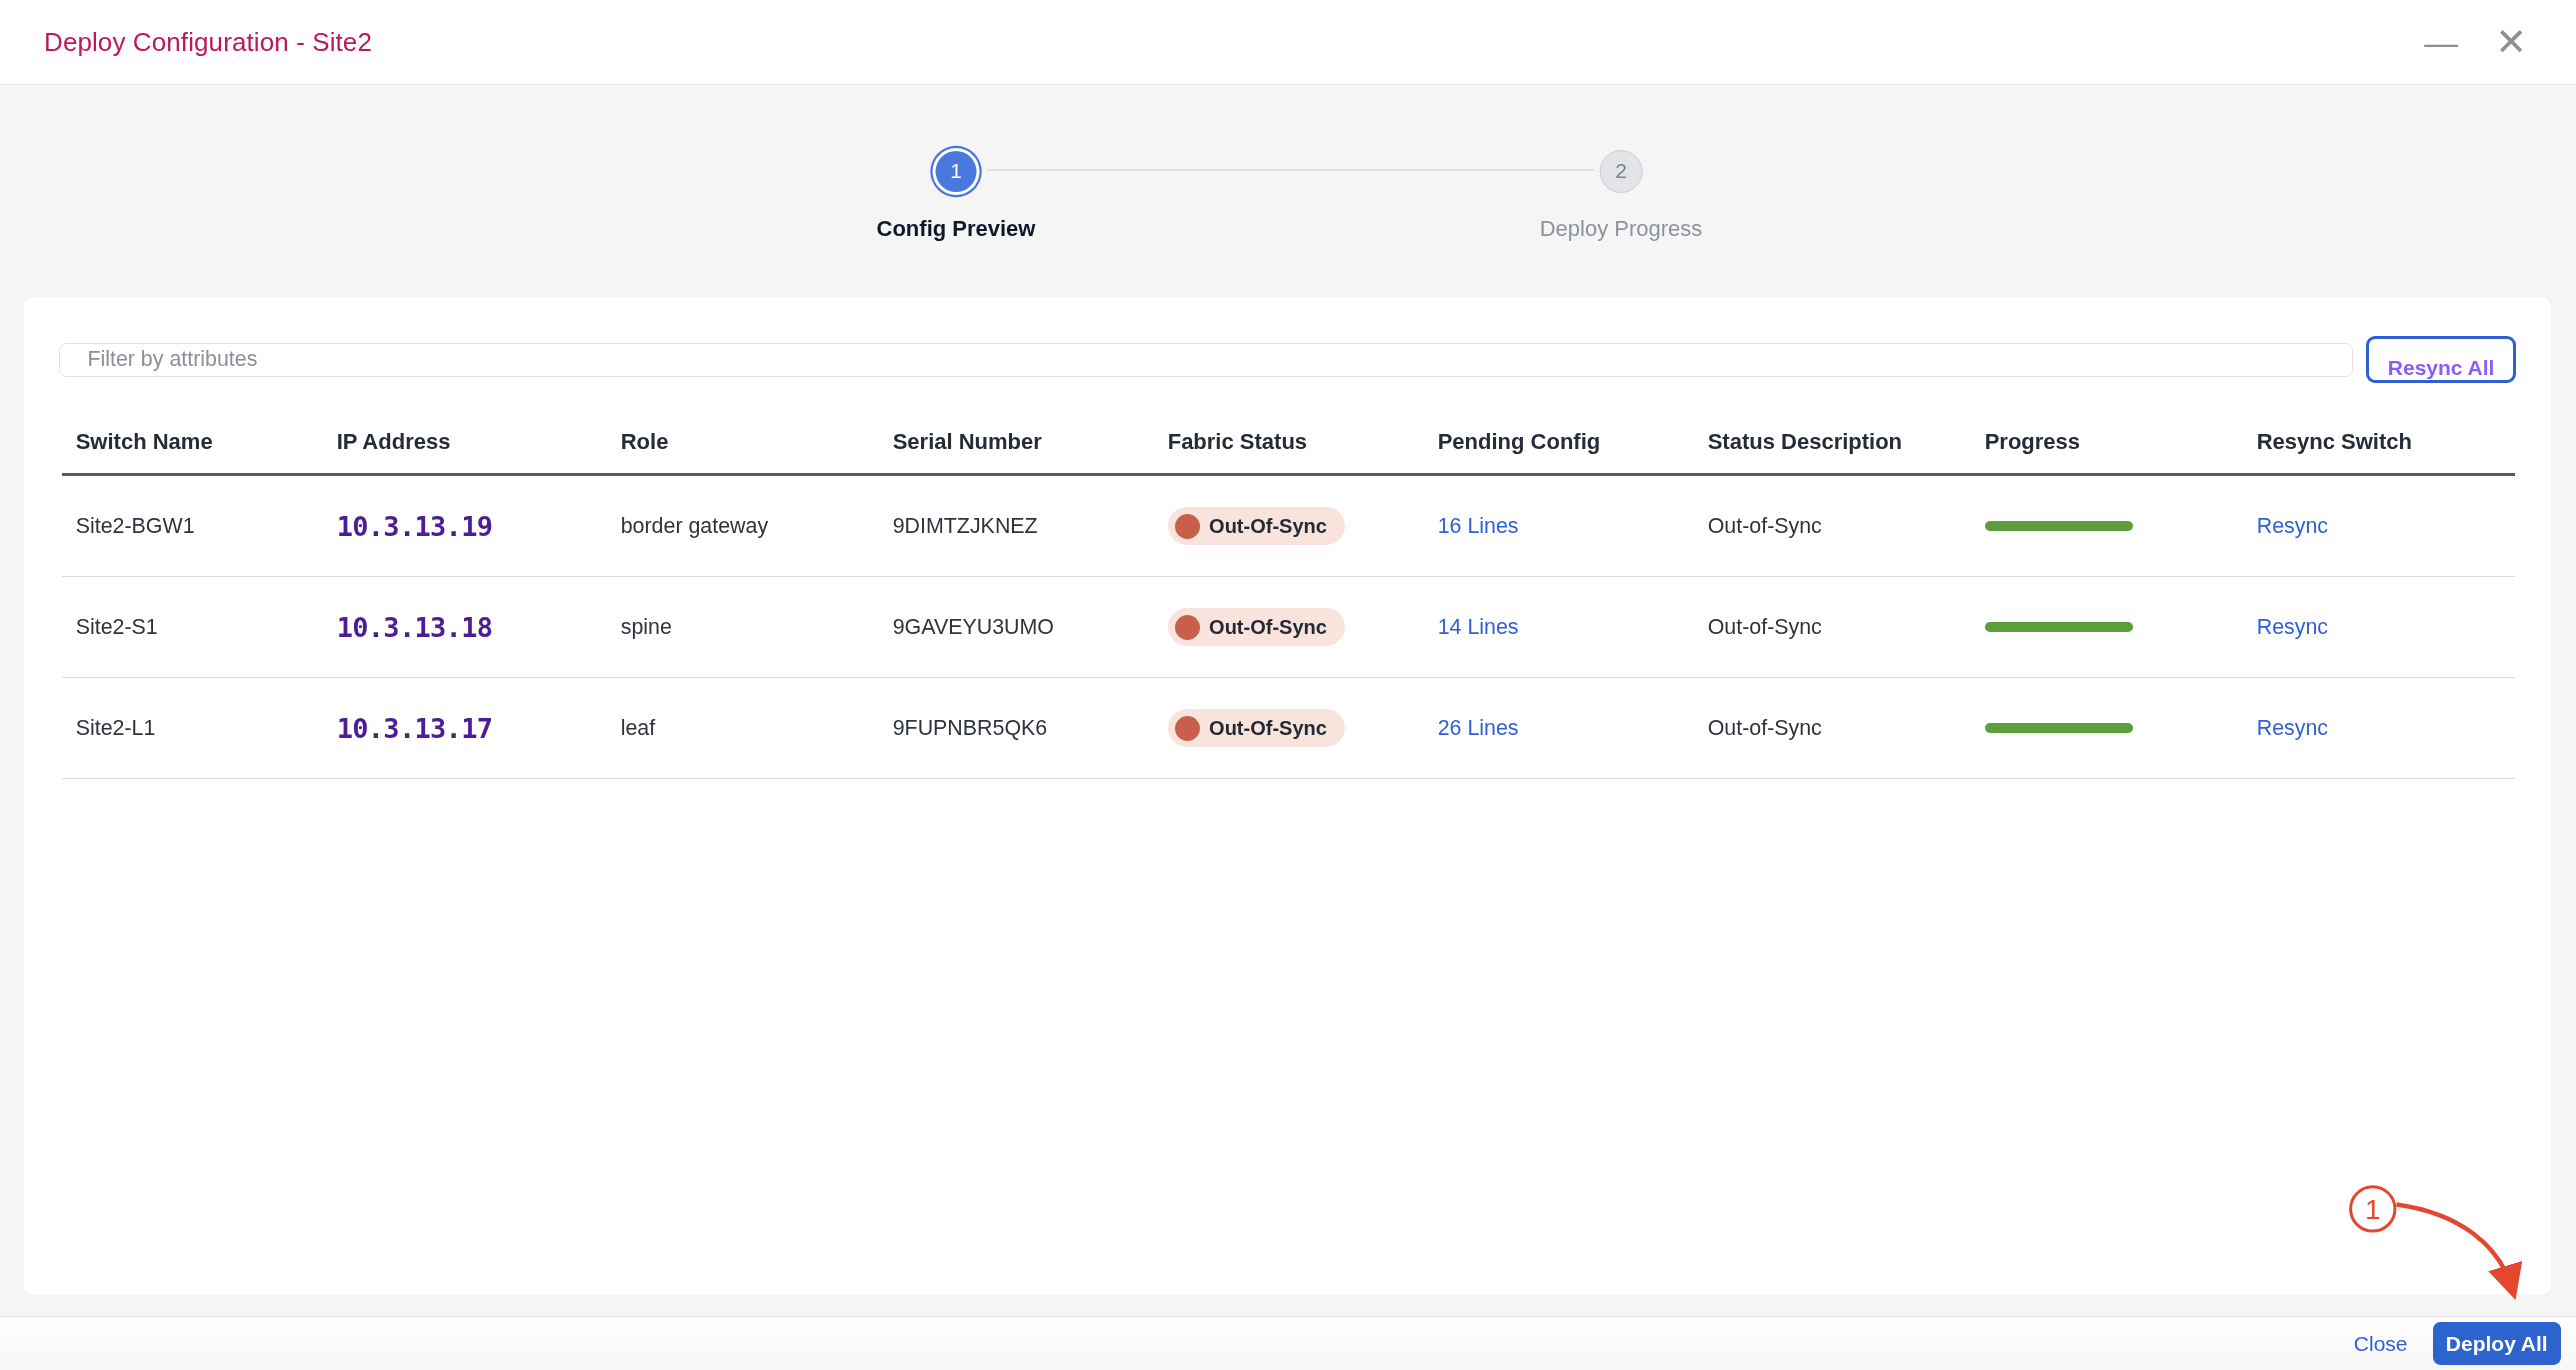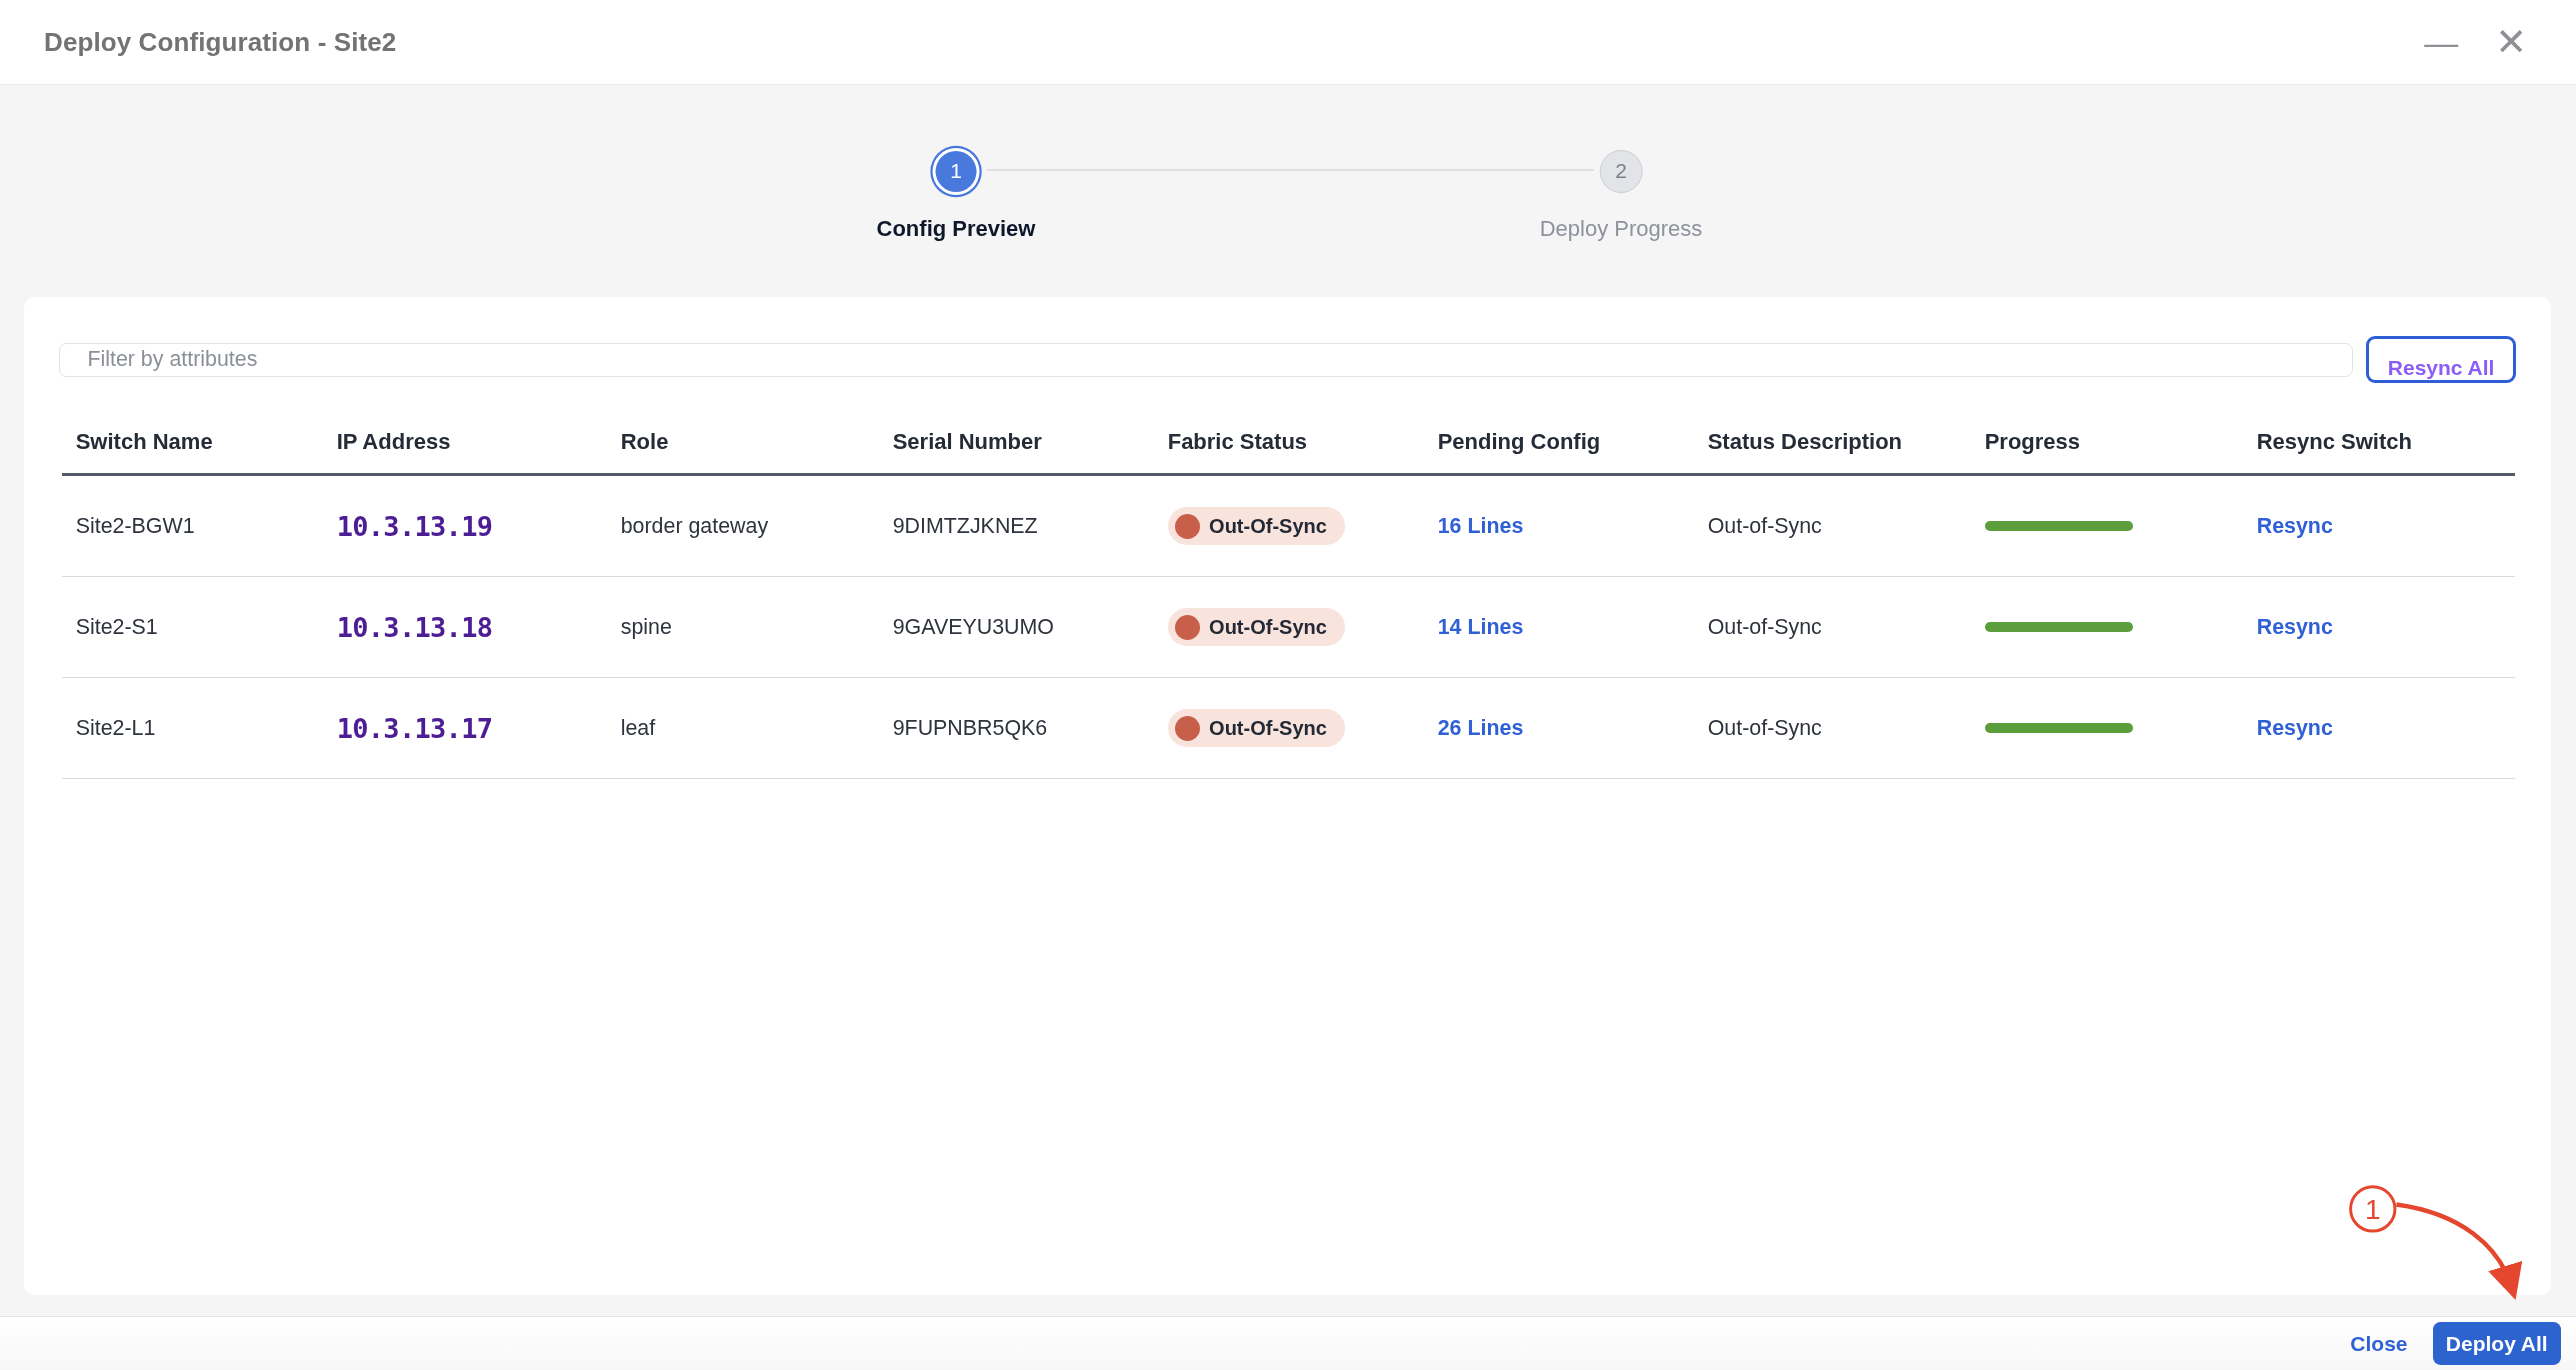--- a/index.html
+++ b/index.html
@@ -12,21 +12,21 @@
     overflow:hidden;
   }
 
   
   .titlebar {
     position:absolute; top:0; left:0; width:2576px; height:85px;
     background:#ffffff; border-bottom:0.7px solid #e8e9ea;
     display:flex; align-items:center; justify-content:space-between;
     padding:0 49px 0 44px; z-index:5;
   }
-  .titlebar h1 { font-size:26px; font-weight:700; color:#737373; letter-spacing:0.1px;text-align:center; }
+  .titlebar h1 { font-size:26px; font-weight:400; color:#be185d; letter-spacing:0.1px;text-align:center; }
   .window-controls { display:flex; align-items:center; gap:37px; }
   .win-btn { background:none; border:none; cursor:pointer; color:#8d9196; line-height:1;
              display:flex; align-items:center; justify-content:center; height:59px; }
   .minimize-glyph { font-size:34px; font-weight:400; }
   .close-glyph { font-size:38px; font-weight:300; }
 
   
   .step-connector {
     position:absolute; top:169px; left:987px; width:607px; height:2.2px;
     background:#dee0e3; z-index:1;
@@ -84,21 +84,21 @@
     font-family:"DejaVu Sans Mono", monospace; font-weight:700;
     font-size:27px; color:#4c1d95; letter-spacing:-0.7px;
   }
   .badge {
     display:inline-flex; align-items:center; gap:9px;
     height:38px; padding:0 18px 0 7.4px; border-radius:19px;
     background:#f9e3dd;
   }
   .badge-dot { width:25px; height:25px; border-radius:50%; background:#c75f4b; }
   .badge-text { font-size:20px; font-weight:700; color:#242a35; }
-  .link { color:#2f60d6; font-weight:700; font-size:21.4px; text-decoration:none; cursor:pointer; }
+  .link { color:#2f60d6; font-weight:400; font-size:21.4px; text-decoration:none; cursor:pointer; }
   .progress-track { width:148px; height:9.6px; border-radius:5.2px; background:transparent; }
   .progress-fill { height:9.6px; border-radius:5.2px; background:#5b9e3b; }
 
   
   .footer {
     position:absolute; bottom:0; left:0; width:2576px; height:54px;
     background:linear-gradient(180deg,#ffffff 0%,#f7f7f8 100%);
     border-top:0.7px solid #e2e2e4;
     display:flex; align-items:center; justify-content:flex-end;
     padding-right:15px; z-index:6;

